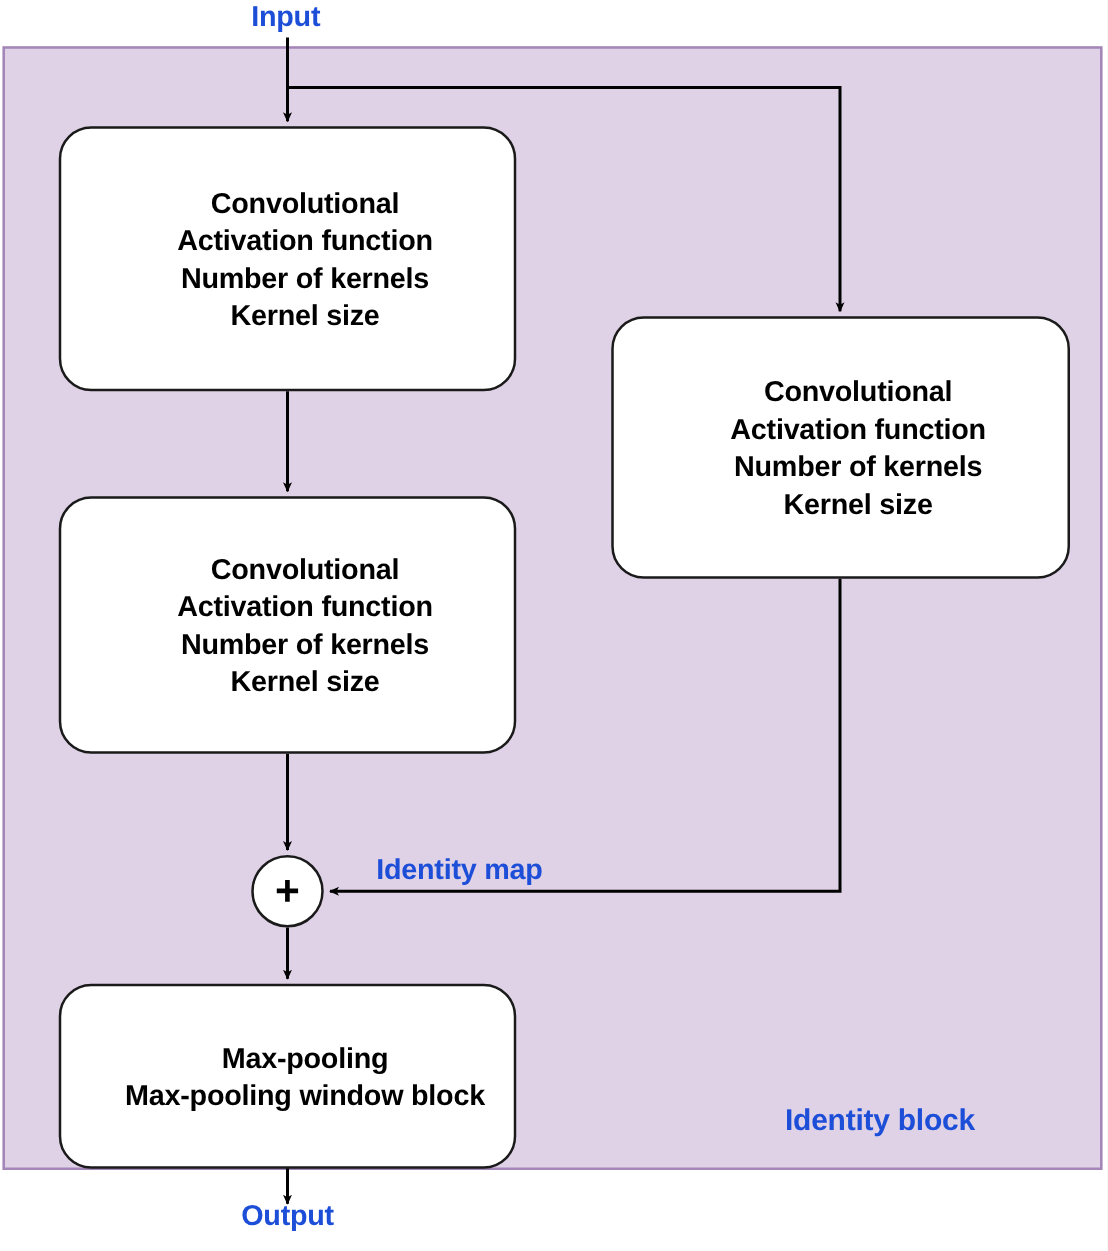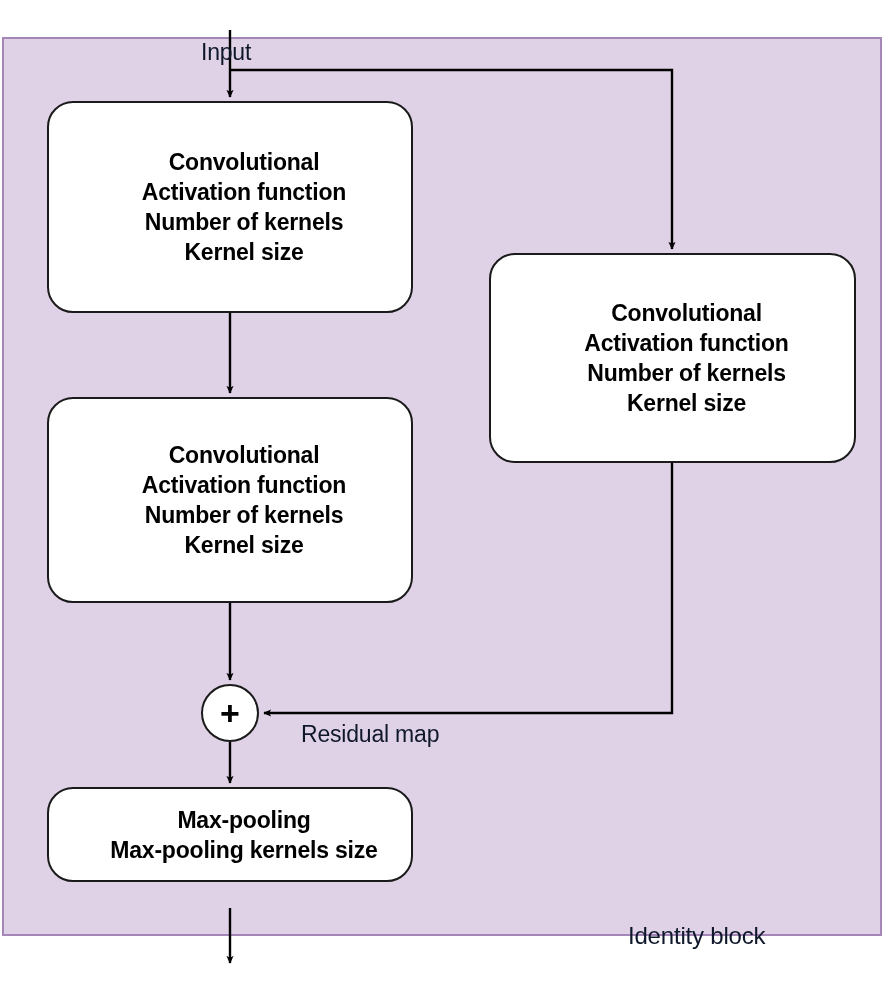--- a/index.html
+++ b/index.html
@@ -56,21 +56,21 @@
     padding-left: 28px;
   }
   .node-box .line {
     display: block;
     white-space: nowrap;
   }
 
   #conv-box-1 { left: 47px;  top: 101px; width: 366px; height: 212px; }
   #conv-box-2 { left: 47px;  top: 397px; width: 366px; height: 206px; }
   #conv-box-3 { left: 489px; top: 253px; width: 367px; height: 210px; }
-  #maxpool-box { left: 47px; top: 787px; width: 366px; height: 95px; }
+  #maxpool-box { left: 47px; top: 787px; width: 366px; height: 148px; }
 
   .add-node {
     position: absolute;
     left: 201px;
     top: 684px;
     width: 58px;
     height: 58px;
     border-radius: 50%;
     background: #ffffff;
     border: 2px solid #1a1a1a;
@@ -79,27 +79,26 @@
     align-items: center;
     justify-content: center;
     font-size: 34px;
     font-weight: bold;
     line-height: 1;
     color: #000000;
   }
 
   .free-label {
     position: absolute;
-    color: #0f172a;
-    font-weight: normal;
+    color: #1d4ed8;
+    font-weight: bold;
     font-size: 23px;
     line-height: 26px;
     white-space: nowrap;
     letter-spacing: -0.2px;
-    margin-top: 39px;
   }
   #label-input    { left: 201px; top: 0px;   }
   #label-output   { left: 193px; top: 959px; }
   #label-identity { left: 301px; top: 682px; }
   #label-residual { left: 628px; top: 884px; font-size: 24px; }
 </style>
 </head>
 <body>
 
 <div id="canvas">
@@ -146,24 +145,24 @@
 
   <div class="node-box" id="conv-box-3">
     <span class="line">Convolutional</span>
     <span class="line">Activation function</span>
     <span class="line">Number of kernels</span>
     <span class="line">Kernel size</span>
   </div>
 
   <div class="add-node">+</div>
 
-  <div class="free-label" id="label-identity">Residual map</div>
+  <div class="free-label" id="label-identity">Identity map</div>
 
   <div class="node-box" id="maxpool-box">
     <span class="line">Max-pooling</span>
-    <span class="line">Max-pooling kernels size</span>
+    <span class="line">Max-pooling window block</span>
   </div>
 
   <div class="free-label" id="label-residual">Identity block</div>
 
   <div class="free-label" id="label-output">Output</div>
 
 </div>
 
 </body></html>

